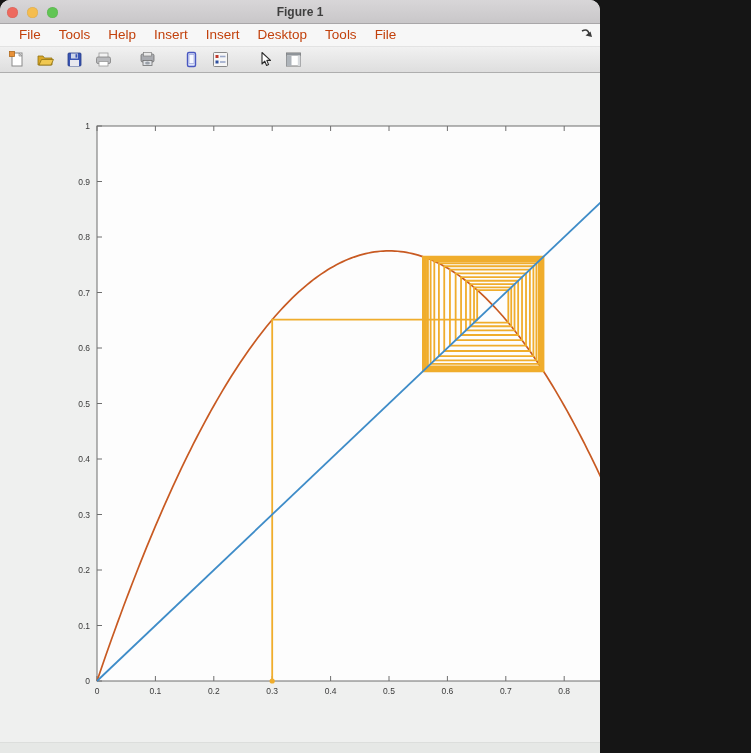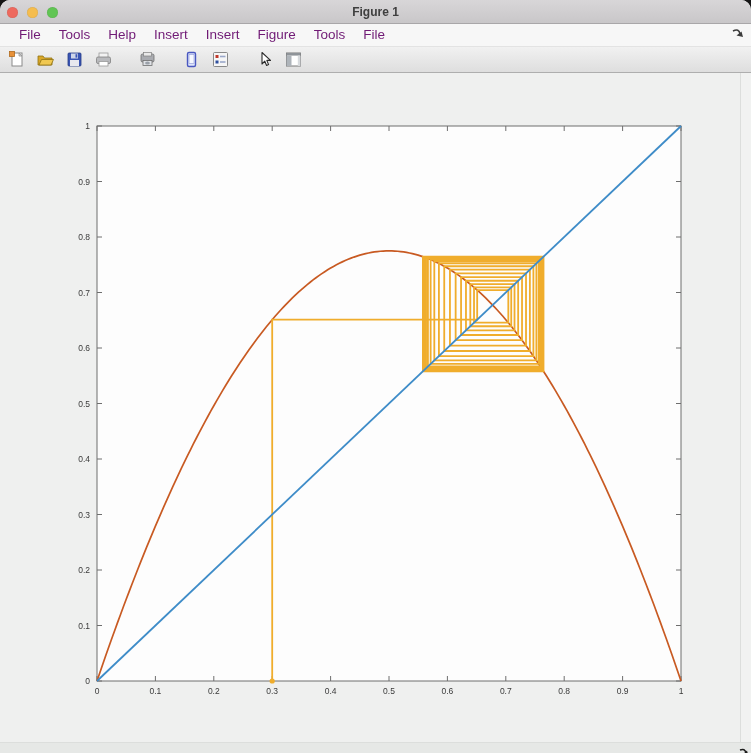--- a/index.html
+++ b/index.html
@@ -1,24 +1,24 @@
 <!DOCTYPE html>
 <html><head>
 <meta charset="utf-8">
 <style>
   html,body{margin:0;padding:0;background:#151515;font-family:"Liberation Sans",sans-serif;}
-  #window{position:relative;width:751px;height:753px;background:#eff0ef;border-radius:10px 10px 0 0;overflow:hidden;}
+  #window{position:relative;width:600px;height:753px;background:#eff0ef;border-radius:10px 10px 0 0;overflow:hidden;}
   
   #titlebar{position:relative;height:23px;background:linear-gradient(#d8d6d8,#c9c7c9);border-bottom:1px solid #a9a7a9;}
   .traffic{position:absolute;top:7px;width:11px;height:11px;border-radius:50%;box-shadow:inset 0 0 1px rgba(0,0,0,.25);cursor:default;}
   #tl-close{left:7px;} #tl-min{left:27px;} #tl-zoom{left:47px;}
   #win-title{position:absolute;left:0;right:0;top:0;height:23px;line-height:24px;text-align:center;font-size:12px;font-weight:600;color:#3f3f3f;}
   
   #menubar{position:relative;height:22px;background:#f7f7f7;display:flex;align-items:center;padding-left:10px;border-bottom:1px solid #e3e3e3;}
-  .menu-item{font-size:13.5px;color:#701a75;padding:0 9px;line-height:22px;cursor:default;}
+  .menu-item{font-size:13.5px;color:#c2410c;padding:0 9px;line-height:22px;cursor:default;}
   #dock-arrow{position:absolute;right:6px;top:3px;width:14px;height:14px;}
   
   #toolbar{height:25px;background:linear-gradient(#f1f1f1,#dedede);border-bottom:1px solid #aeaeae;display:flex;align-items:center;padding-left:6px;gap:9px;}
   .tool-btn{width:20px;height:20px;display:flex;align-items:center;justify-content:center;}
   .tool-btn svg{display:block;}
   .sp{width:6px;}
   
   #canvas{position:relative;width:751px;height:682px;background:#eff0ef;}
   #chart-svg{position:absolute;left:0;top:0;}
   #right-strip{position:absolute;top:0;right:0;width:10px;height:682px;background:#f1f2f1;border-left:1px solid #dcdedc;}
@@ -37,21 +37,21 @@
     <div id="tl-zoom" class="traffic" style="background: rgb(97, 197, 84);"></div>
     <div id="win-title">Figure 1</div>
   </div>
 
   <div id="menubar">
     <span class="menu-item">File</span>
     <span class="menu-item">Tools</span>
     <span class="menu-item">Help</span>
     <span class="menu-item">Insert</span>
     <span class="menu-item">Insert</span>
-    <span class="menu-item">Figure</span>
+    <span class="menu-item">Desktop</span>
     <span class="menu-item">Tools</span>
     <span class="menu-item">File</span>
     <span id="dock-arrow">
       <svg width="14" height="14" viewBox="0 0 14 14">
         <path d="M2,4 Q8,1 9,7" fill="none" stroke="#3c3c3c" stroke-width="1.6"></path>
         <path d="M5.5,8.5 L12,10 L10.5,4.5 Z" fill="#3c3c3c"></path>
       </svg>
     </span>
   </div>
 

